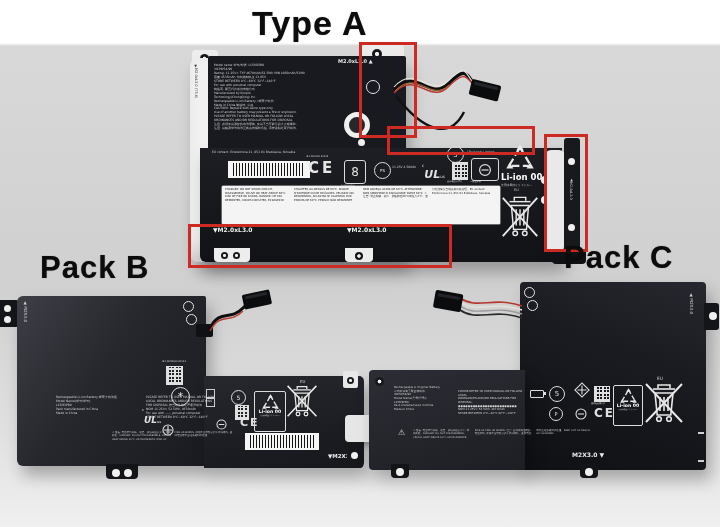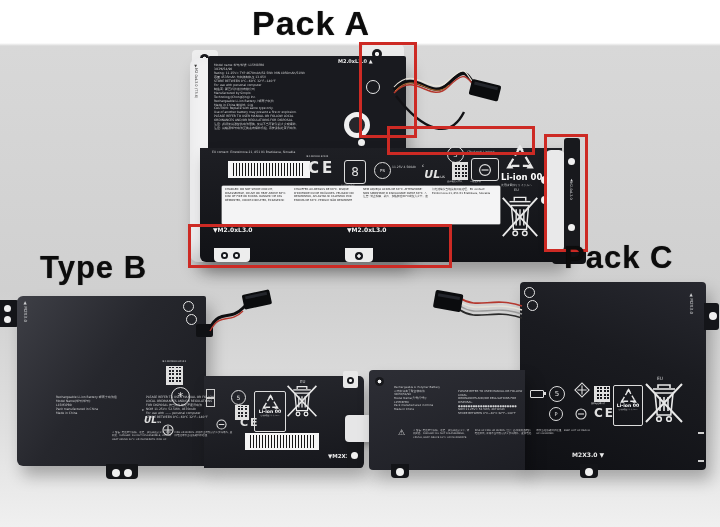--- a/index.html
+++ b/index.html
@@ -338,17 +338,17 @@
     <div class="t" style="left:212px;top:211px;font-size:6px;font-weight:bold;color:#ececec;">M2X3.0 ▼</div>
 
     <div class="abs" style="left:31px;top:224px;width:18px;height:14px;background:#131418;border-radius:0 0 4px 4px;"></div>
     <div class="holew" style="left:36px;top:228px;width:8px;height:8px;"></div>
     <div class="abs" style="left:220px;top:224px;width:18px;height:14px;background:#131418;border-radius:0 0 4px 4px;"></div>
     <div class="holew" style="left:225px;top:228px;width:8px;height:8px;"></div>
     <div class="abs" style="left:338px;top:192px;width:6px;height:2px;background:#cfcfcf;"></div>
     <div class="abs" style="left:338px;top:220px;width:6px;height:2px;background:#cfcfcf;"></div>
   </div>
 
-  <div class="title" style="left:252px;top:4px;font-size:34px;">Pack A</div>
-  <div class="title" style="left:40px;top:250px;font-size:31px;">Type B</div>
+  <div class="title" style="left:252px;top:4px;font-size:34px;">Type A</div>
+  <div class="title" style="left:40px;top:250px;font-size:31px;">Pack B</div>
   <div class="title" style="left:564px;top:240px;font-size:31px;">Pack C</div>
 
 </div>
 
 </body></html>

